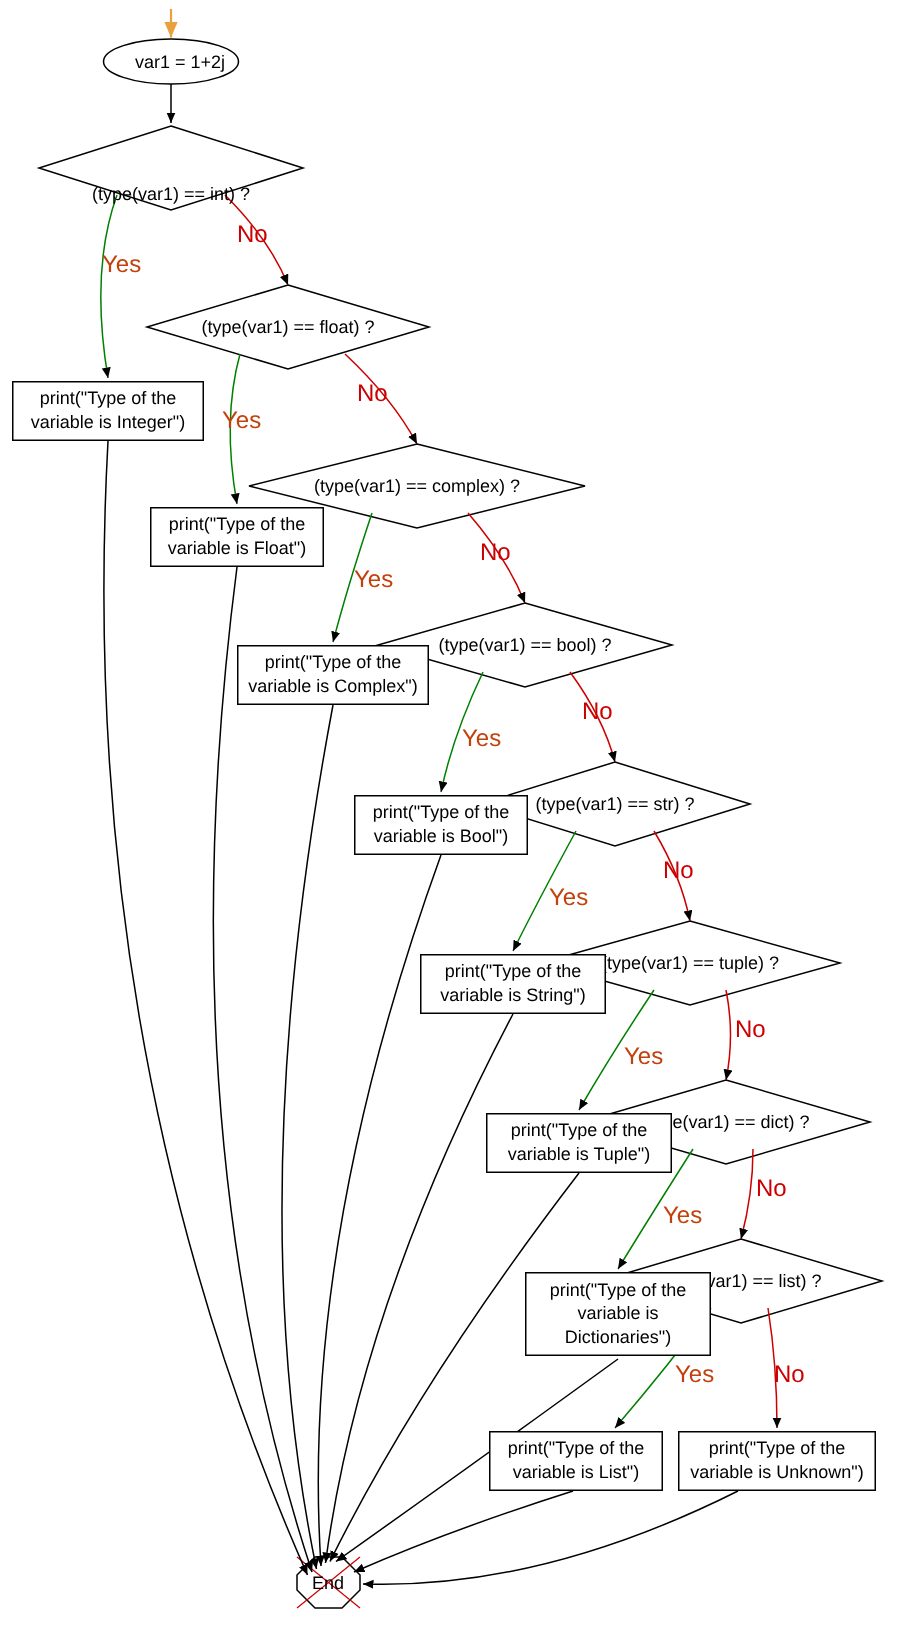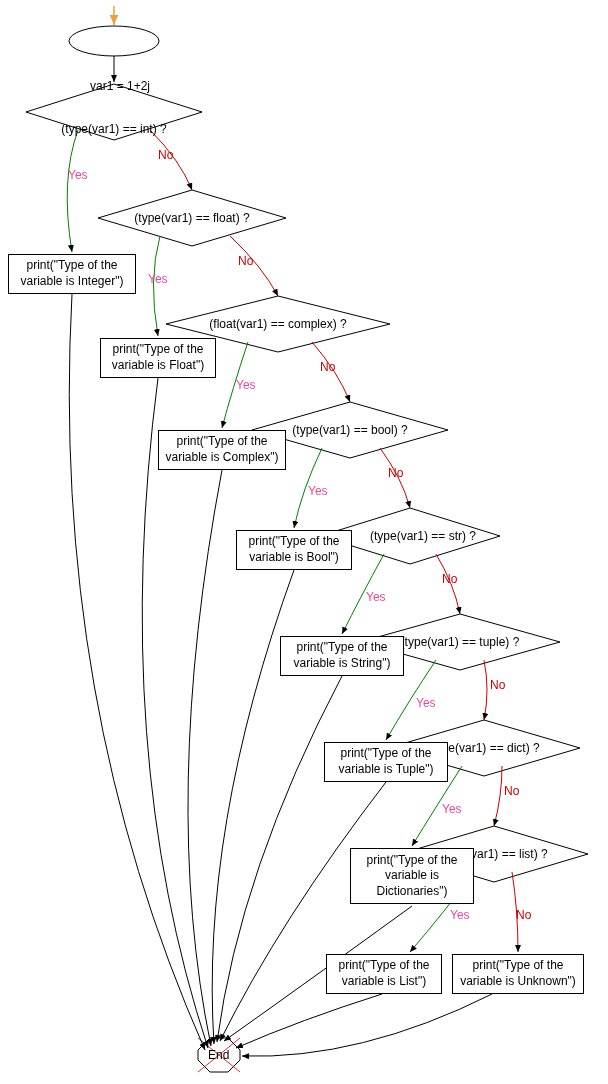--- a/index.html
+++ b/index.html
@@ -31,23 +31,23 @@
     box-sizing: border-box;
   }
   .diamond-label {
     position: absolute;
     font-size: 12px;
     text-align: center;
     white-space: nowrap;
   }
   .edge-label {
     position: absolute;
-    font-size: 12px;
+    font-size: 16px;
   }
-  .yes { color: #ec4899; }
+  .yes { color: #c2410c; }
   .no { color: #cc0000; }
   .end-label {
     position: absolute;
     font-size: 12px;
     text-align: center;
   }
 </style>
 </head>
 <body>
 
@@ -110,27 +110,27 @@
   <path d="M158,378 Q110,750 208,1048" fill="none" stroke="#000" marker-end="url(#arrow)"></path>
   <path d="M222,470 Q160,800 211,1046" fill="none" stroke="#000" marker-end="url(#arrow)"></path>
   <path d="M294,570 Q200,830 214,1044" fill="none" stroke="#000" marker-end="url(#arrow)"></path>
   <path d="M342,676 Q240,870 217,1042" fill="none" stroke="#000" marker-end="url(#arrow)"></path>
   <path d="M386,782 Q280,920 220,1041" fill="none" stroke="#000" marker-end="url(#arrow)"></path>
   <path d="M412,906 Q310,980 224,1041" fill="none" stroke="#000" marker-end="url(#arrow)"></path>
   <path d="M382,994 Q300,1020 236,1048" fill="none" stroke="#000" marker-end="url(#arrow)"></path>
   <path d="M492,994 Q360,1060 242,1056" fill="none" stroke="#000" marker-end="url(#arrow)"></path>
 </svg>
 
-<div class="diamond-label" style="left:70px; top:34px; width:100px;margin-top:45px;">var1 = 1+2j</div>
+<div class="diamond-label" style="left:70px; top:34px; width:100px;">var1 = 1+2j</div>
 
 <div class="diamond-label" style="left:48px; top:122px; width:132px;">(type(var1) == int) ?</div>
 <div class="diamond-label" style="left:122px; top:211px; width:140px;text-align:center;">(type(var1) == float) ?</div>
-<div class="diamond-label" style="left:196px; top:317px; width:164px;">(float(var1) == complex) ?</div>
+<div class="diamond-label" style="left:196px; top:317px; width:164px;">(type(var1) == complex) ?</div>
 <div class="diamond-label" style="left:278px; top:423px; width:144px;">(type(var1) == bool) ?</div>
-<div class="diamond-label" style="left:344px; top:529px; width:132px;text-align:right;">(type(var1) == str) ?</div>
+<div class="diamond-label" style="left:344px; top:529px; width:132px;">(type(var1) == str) ?</div>
 <div class="diamond-label" style="left:388px; top:635px; width:144px;">(type(var1) == tuple) ?</div>
 <div class="diamond-label" style="left:416px; top:741px; width:136px;">(type(var1) == dict) ?</div>
 <div class="diamond-label" style="left:430px; top:847px; width:128px;">(type(var1) == list) ?</div>
 
 <div class="node-box" style="left:8px; top:254px; width:128px; height:40px;">print("Type of the variable is Integer")</div>
 <div class="node-box" style="left:100px; top:338px; width:116px; height:40px;">print("Type of the variable is Float")</div>
 <div class="node-box" style="left:158px; top:430px; width:128px; height:40px;">print("Type of the variable is Complex")</div>
 <div class="node-box" style="left:236px; top:530px; width:116px; height:40px;">print("Type of the variable is Bool")</div>
 <div class="node-box" style="left:280px; top:636px; width:124px; height:40px;">print("Type of the variable is String")</div>
 <div class="node-box" style="left:324px; top:742px; width:124px; height:40px;">print("Type of the variable is Tuple")</div>

